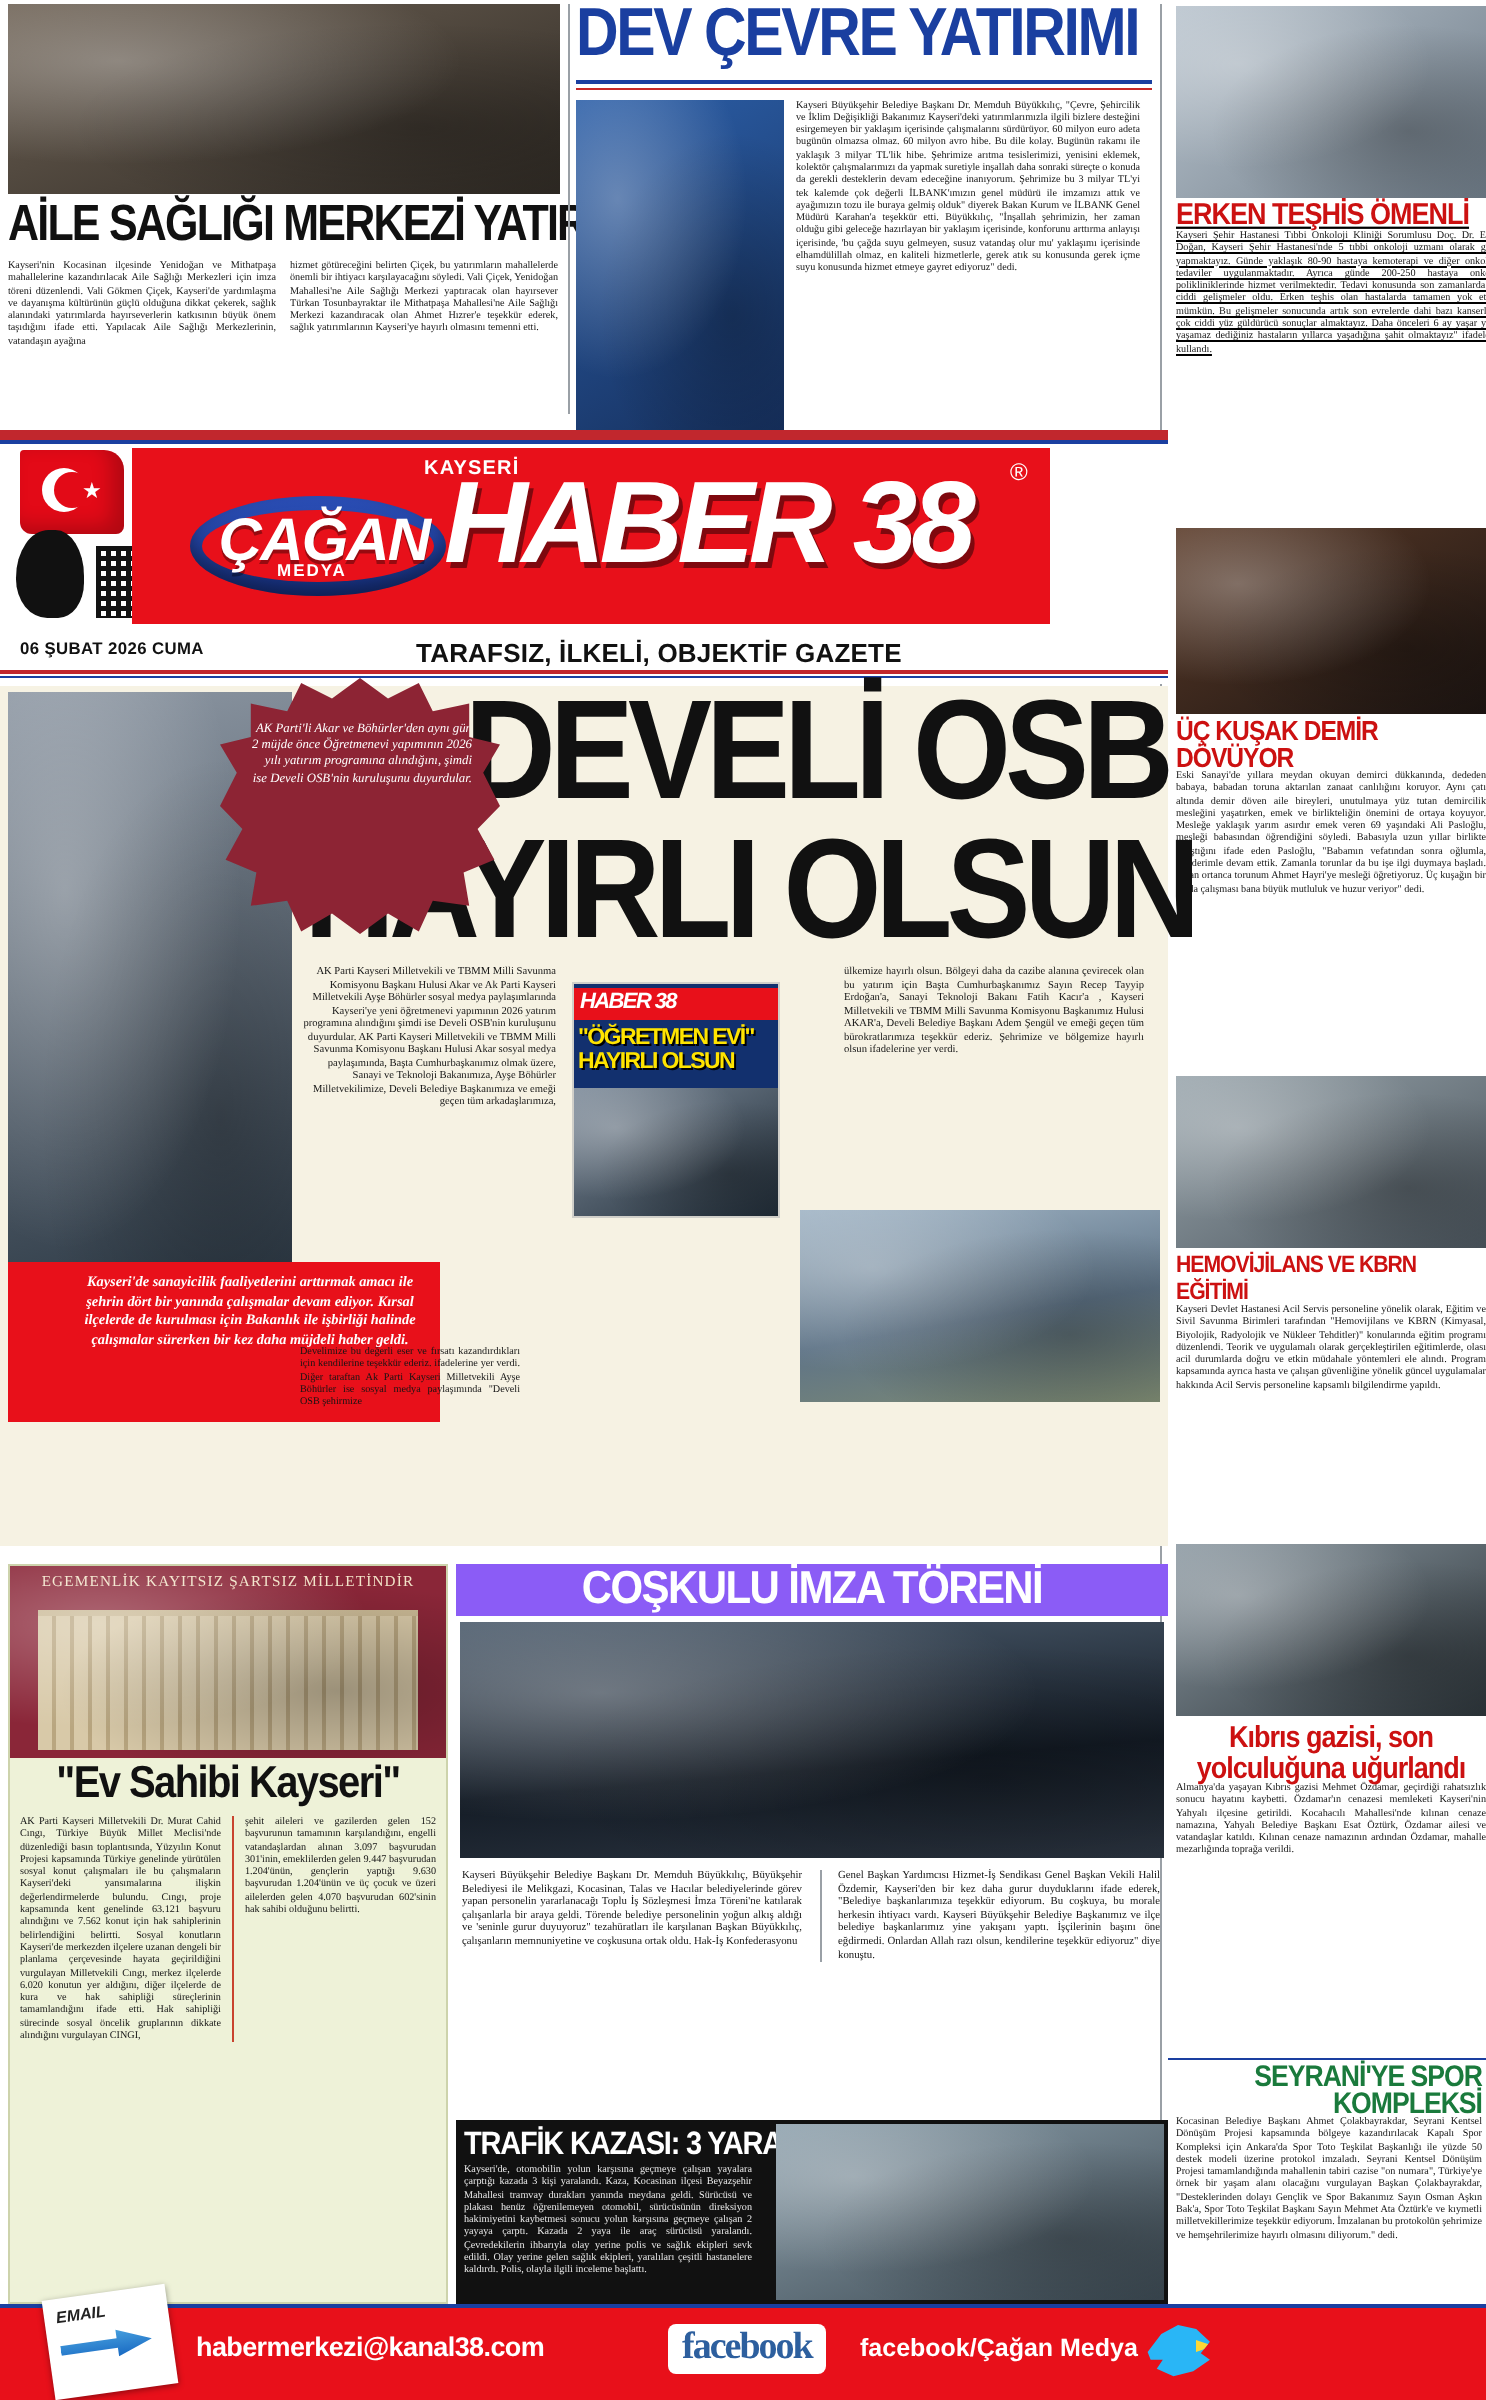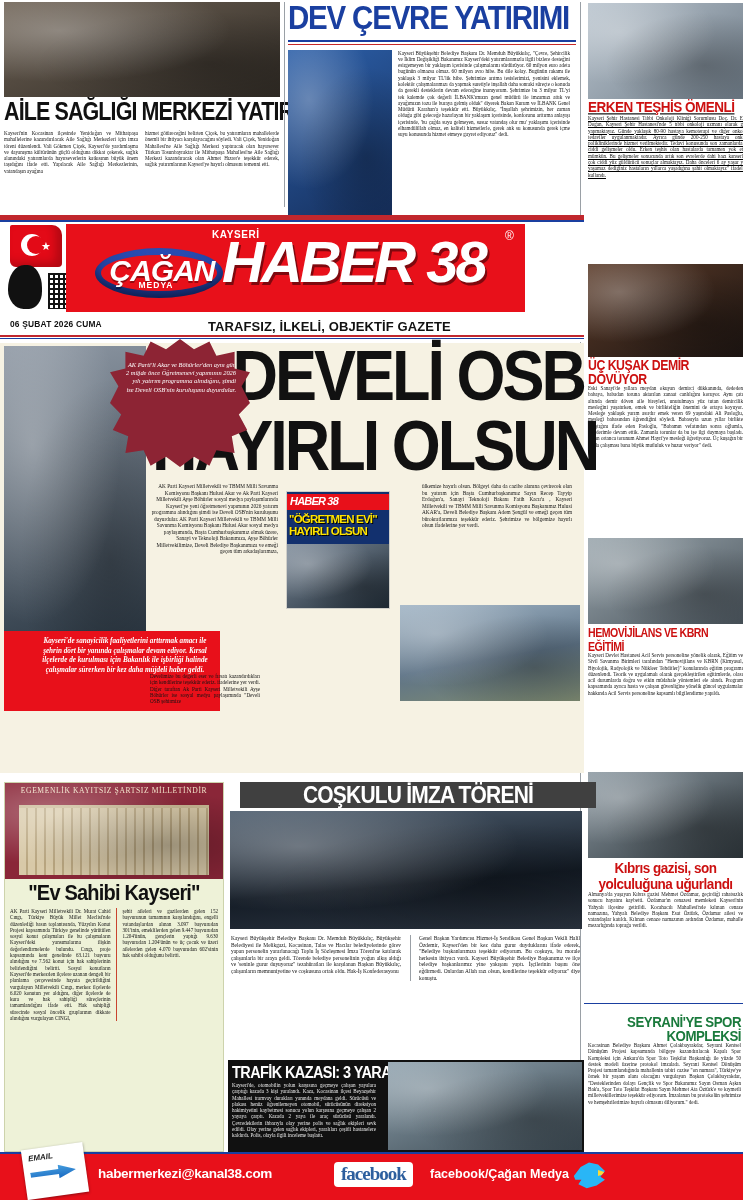--- a/index.html
+++ b/index.html
@@ -217,21 +217,21 @@
   .evs h3{
     font-size:20px; line-height:21px; font-weight:900; color:#111; text-align:center;
     margin-top:3px; letter-spacing:-0.8px; transform:scaleY(1.12);
   }
   .evs .cols{ display:flex; gap:6px; padding:5px 5px 0; }
   .evs .cols > div{ width:102px; }
   .evs .cols .c2{ border-left:1px solid #c9442f; padding-left:5px; width:103px; }
 
   
   .cos{ position:absolute; left:228px; top:782px; width:356px; height:272px; }
-  .cos .hdr{ width:356px; height:26px; background:#404040; position:relative;margin-left:12px; }
+  .cos .hdr{ width:356px; height:26px; background:#8b5cf6; position:relative; }
   .cos .hdr h3{
     position:absolute; left:0; top:1px; width:356px; text-align:center;
     font-size:21px; line-height:24px; font-weight:900; color:#fff; letter-spacing:-0.8px;
     transform:scaleY(1.1);
   }
   .cos .img{ width:352px; height:118px; margin:3px auto 0; display:block; }
   .cos .cols{ display:flex; gap:9px; padding:6px 3px 0; }
   .cos .cols > div{ width:170px; }
   .cos .cols .c2{ border-left:1px solid #9aa0a6; padding-left:8px; }
 
@@ -326,21 +326,21 @@
       <h3 class="red" style="font-size:10.6px; margin-top:2px;">HEMOVİJİLANS VE KBRN EĞİTİMİ</h3>
       <p class="body-text">Kayseri Devlet Hastanesi Acil Servis personeline yönelik olarak, Eğitim ve Sivil Savunma Birimleri tarafından "Hemovijilans ve KBRN (Kimyasal, Biyolojik, Radyolojik ve Nükleer Tehditler)" konularında eğitim programı düzenlendi. Teorik ve uygulamalı olarak gerçekleştirilen eğitimlerde, olası acil durumlarda doğru ve etkin müdahale yöntemleri ele alındı. Program kapsamında ayrıca hasta ve çalışan güvenliğine yönelik güncel uygulamalar hakkında Acil Servis personeline kapsamlı bilgilendirme yapıldı.</p>
     </div>
 
     <div style="position:absolute; left:4px; top:772px; width:155px;">
       <div class="ph img" style="height:86px; background:linear-gradient(150deg,#8d9aa3,#2c3439);"></div>
       <h3 class="red" style="font-size:13.5px; line-height:14px; text-align:center; margin-top:3px;">Kıbrıs gazisi, son yolculuğuna uğurlandı</h3>
       <p class="body-text">Almanya'da yaşayan Kıbrıs gazisi Mehmet Özdamar, geçirdiği rahatsızlık sonucu hayatını kaybetti. Özdamar'ın cenazesi memleketi Kayseri'nin Yahyalı ilçesine getirildi. Kocahacılı Mahallesi'nde kılınan cenaze namazına, Yahyalı Belediye Başkanı Esat Öztürk, Özdamar ailesi ve vatandaşlar katıldı. Kılınan cenaze namazının ardından Özdamar, mahalle mezarlığında toprağa verildi.</p>
     </div>
 
-    <div style="position:absolute; left:0px; top:1003px; width:159px; border-top:1px solid #1a3fa0; padding-top:12px;">
+    <div style="position:absolute; left:0px; top:1029px; width:159px; border-top:1px solid #1a3fa0; padding-top:2px;">
       <h3 style="font-size:13.3px; color:#1a7a3c; text-align:right; padding-right:2px;">SEYRANİ'YE SPOR KOMPLEKSİ</h3>
       <p class="body-text" style="padding:0 2px 0 4px;">Kocasinan Belediye Başkanı Ahmet Çolakbayrakdar, Seyrani Kentsel Dönüşüm Projesi kapsamında bölgeye kazandırılacak Kapalı Spor Kompleksi için Ankara'da Spor Toto Teşkilat Başkanlığı ile yüzde 50 destek modeli üzerine protokol imzaladı. Seyrani Kentsel Dönüşüm Projesi tamamlandığında mahallenin tabiri cazise "on numara", Türkiye'ye örnek bir yaşam alanı olacağını vurgulayan Başkan Çolakbayrakdar, "Desteklerinden dolayı Gençlik ve Spor Bakanımız Sayın Osman Aşkın Bak'a, Spor Toto Teşkilat Başkanı Sayın Mehmet Ata Öztürk'e ve kıymetli milletvekillerimize teşekkür ediyorum. İmzalanan bu protokolün şehrimize ve hemşehrilerimize hayırlı olmasını diliyorum." dedi.</p>
     </div>
   </div>
 
   <div class="masthead">
     <div class="mh-bar"></div>
     <div class="mh-bar2"></div>
 
     <div class="flag">

